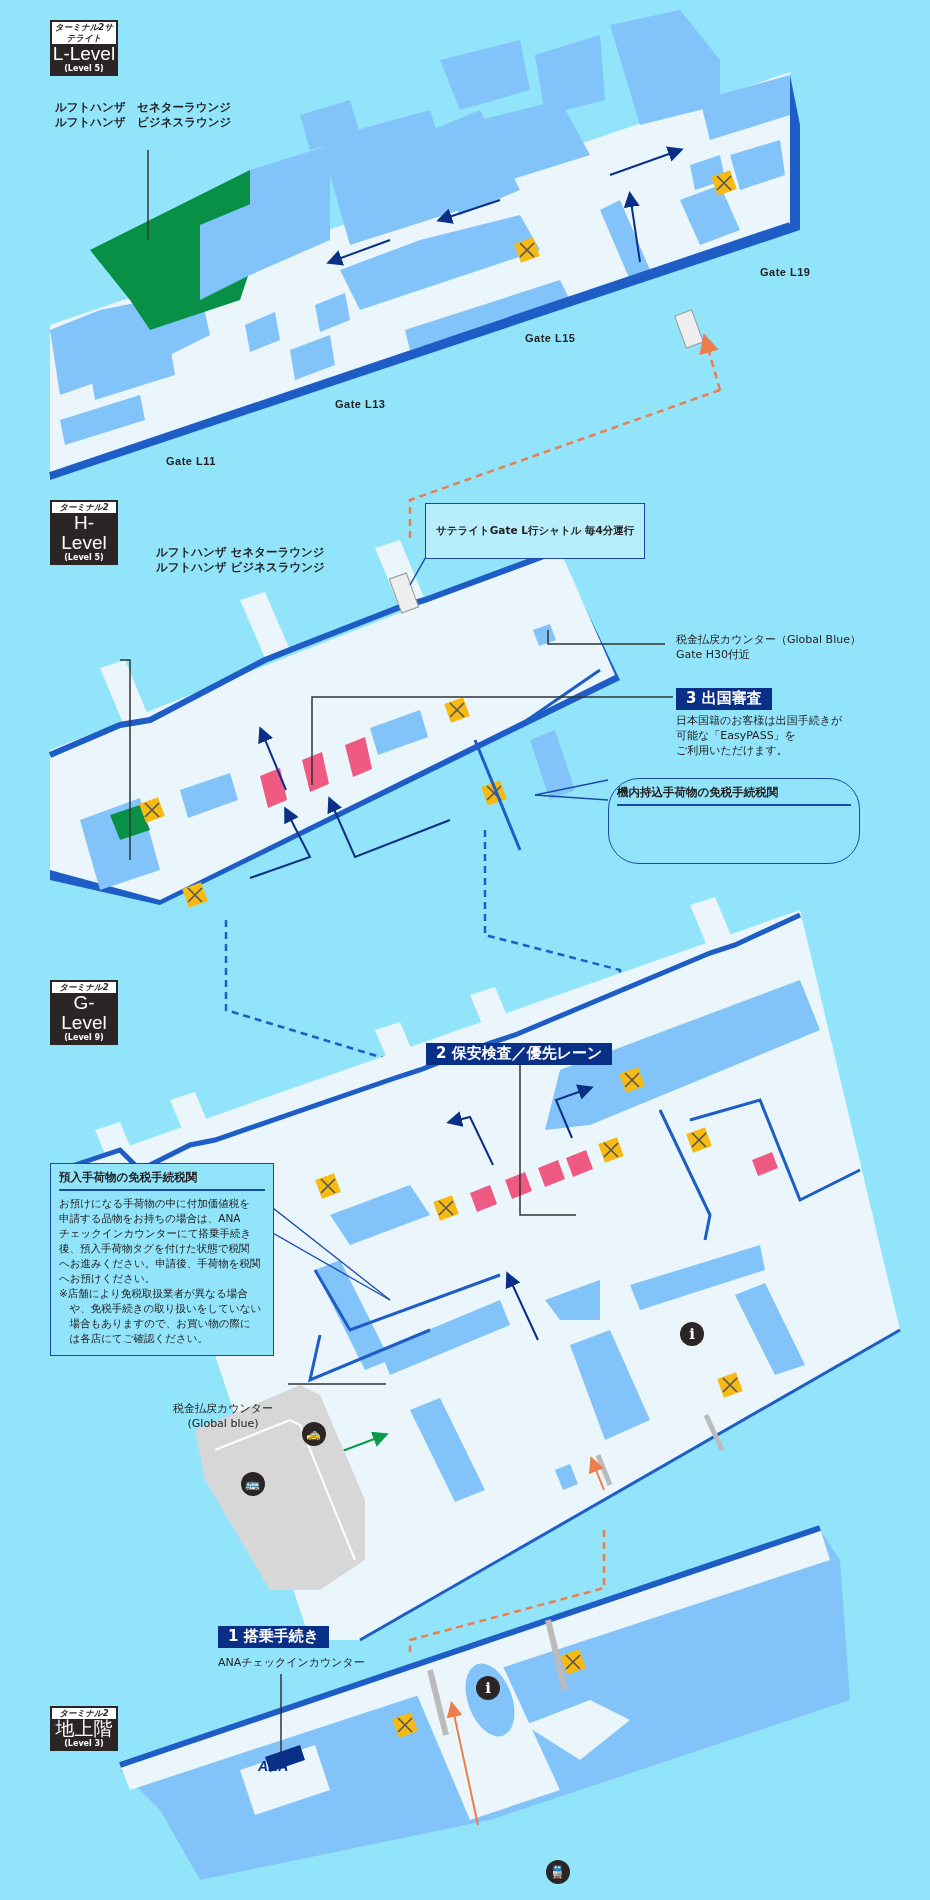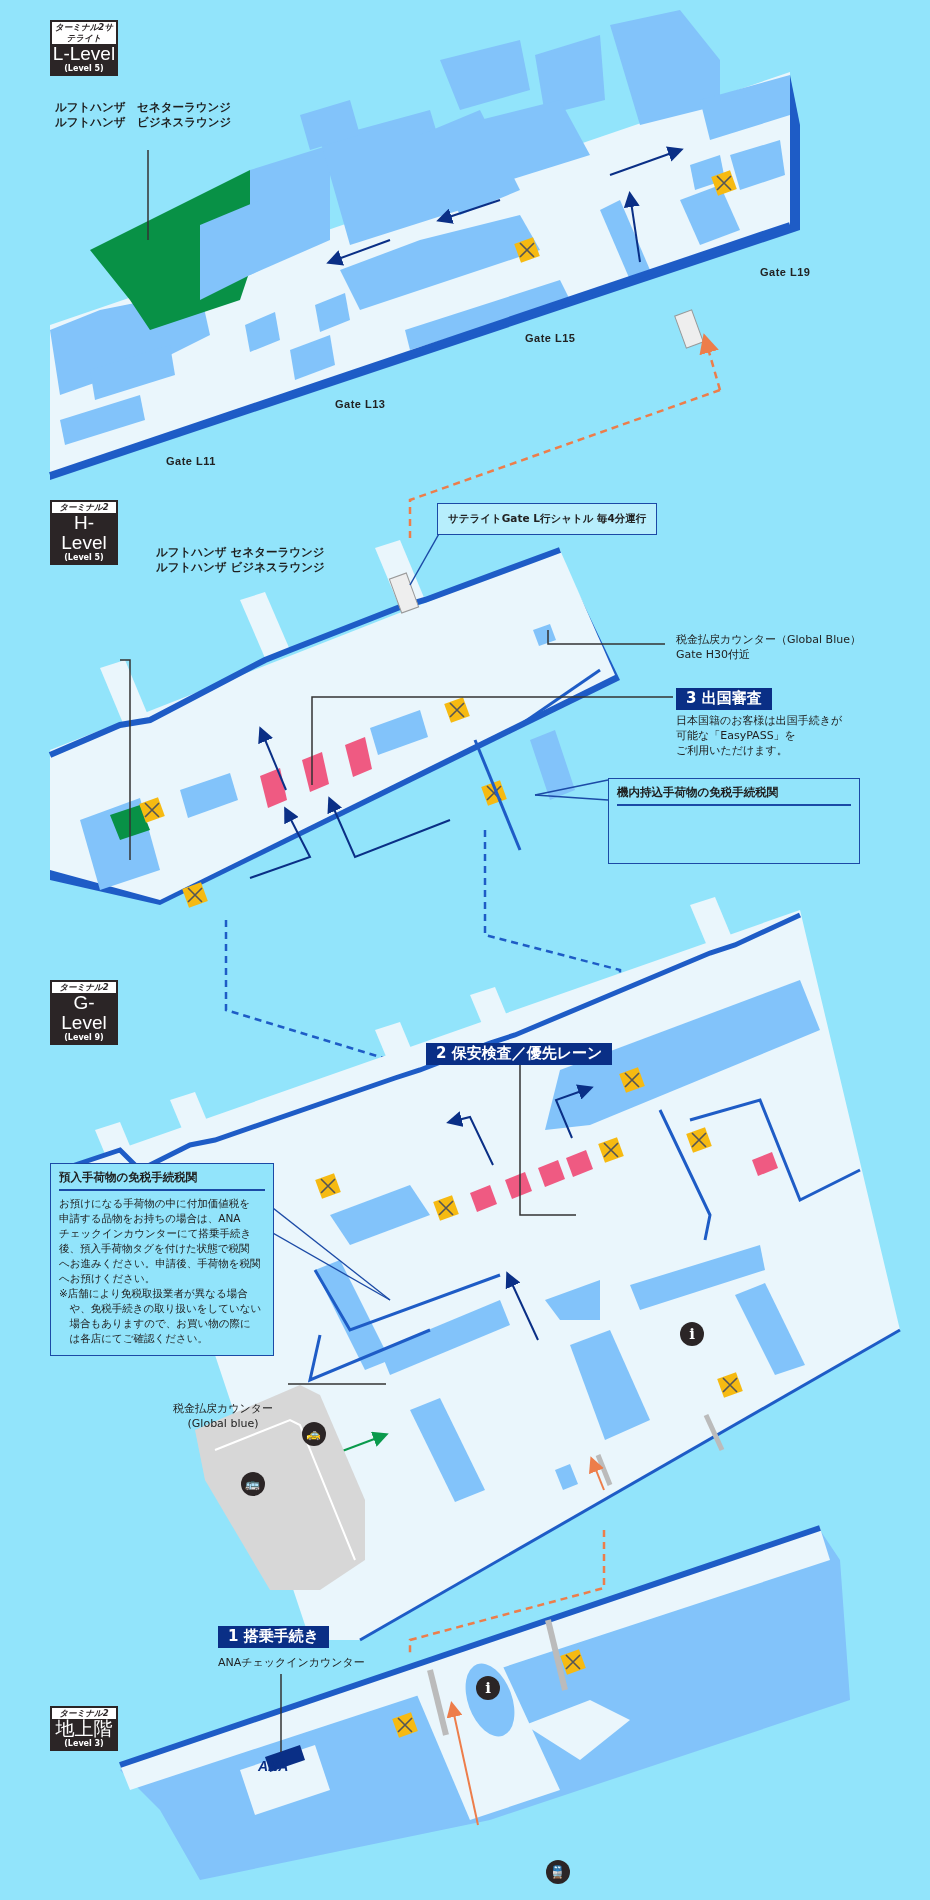--- a/index.html
+++ b/index.html
@@ -9,21 +9,21 @@
   .lvl .sub{display:block;background:#fff;color:#2b2526;font-size:8.5px;font-weight:bold;line-height:11px;font-style:italic;}
   .lvl .main{display:block;font-size:19px;line-height:20px;font-family:"Liberation Sans",sans-serif;}
   .lvl .small{display:block;font-size:8px;font-weight:bold;line-height:9px;}
   .lbl{position:absolute;font-size:11.5px;font-weight:bold;color:#1e1e1e;line-height:15px;white-space:nowrap;}
   .gate{position:absolute;font-size:11px;color:#222;font-family:"Liberation Sans",sans-serif;font-weight:bold;letter-spacing:.5px;}
   .step{position:absolute;background:#0a2f86;color:#fff;font-weight:bold;font-size:15px;padding:1px 10px 2px;white-space:nowrap;line-height:19px;}
   .note{position:absolute;font-size:11px;color:#222;line-height:15px;}
   .box{position:absolute;border:1.5px solid #1b4aa6;background:#92e4fb;padding:6px 8px;box-sizing:border-box;}
   .box .t{font-weight:bold;font-size:11.5px;color:#1e1e1e;border-bottom:2px solid #1b4aa6;padding-bottom:4px;margin-bottom:5px;}
   .box .b{font-size:10.5px;line-height:15px;color:#222;white-space:pre-line;}
-  .callout{position:absolute;border:1.5px solid #1b4aa6;background:#b7eefc;font-size:10.5px;font-weight:bold;color:#222;padding:8px 10px;white-space:nowrap;margin-left:12px;}
+  .callout{position:absolute;border:1.5px solid #1b4aa6;background:#b7eefc;font-size:10.5px;font-weight:bold;color:#222;padding:20px 10px;white-space:nowrap;}
   .icon{position:absolute;width:24px;height:24px;border-radius:50%;background:#2b2526;color:#fff;text-align:center;font-size:15px;line-height:24px;font-weight:bold;font-family:"DejaVu Serif",serif;}
   .ana{position:absolute;font-style:italic;font-weight:bold;color:#0a2f86;font-size:14px;font-family:"Liberation Sans",sans-serif;}
 </style>
 </head>
 <body>
 
 <svg class="map" viewBox="0 0 930 1900">
   <defs>
     <marker id="arrB" markerWidth="8" markerHeight="8" refX="6" refY="4" orient="auto">
         <path d="M0,0 L8,4 L0,8 z" fill="#0a2f86"></path>
@@ -238,21 +238,21 @@
 </div>
 <div class="callout" style="left:425px;top:503px;">サテライトGate L行シャトル 毎4分運行</div>
 <div class="note" style="left:676px;top:632px;">
   <div>税金払戻カウンター（Global Blue）</div>
   <div>Gate H30付近</div>
 </div>
 <div class="step" style="left:676px;top:688px;">3 出国審査</div>
 <div class="note" style="left:676px;top:713px;white-space:pre-line;">日本国籍のお客様は出国手続きが
 可能な「EasyPASS」を
 ご利用いただけます。</div>
-<div class="box" style="left:608px;top:778px;width:252px;height:86px;">
+<div class="box" style="left:608px;top:778px;width:252px;height:86px;border-radius:31px;">
   <div class="t">機内持込手荷物の免税手続税関</div>
 </div>
 
 <div class="step" style="left:426px;top:1043px;">2 保安検査／優先レーン</div>
 <div class="box" style="left:50px;top:1163px;width:224px;height:193px;">
   <div class="t">預入手荷物の免税手続税関</div>
   <div class="b">お預けになる手荷物の中に付加価値税を
 申請する品物をお持ちの場合は、ANA
 チェックインカウンターにて搭乗手続き
 後、預入手荷物タグを付けた状態で税関

